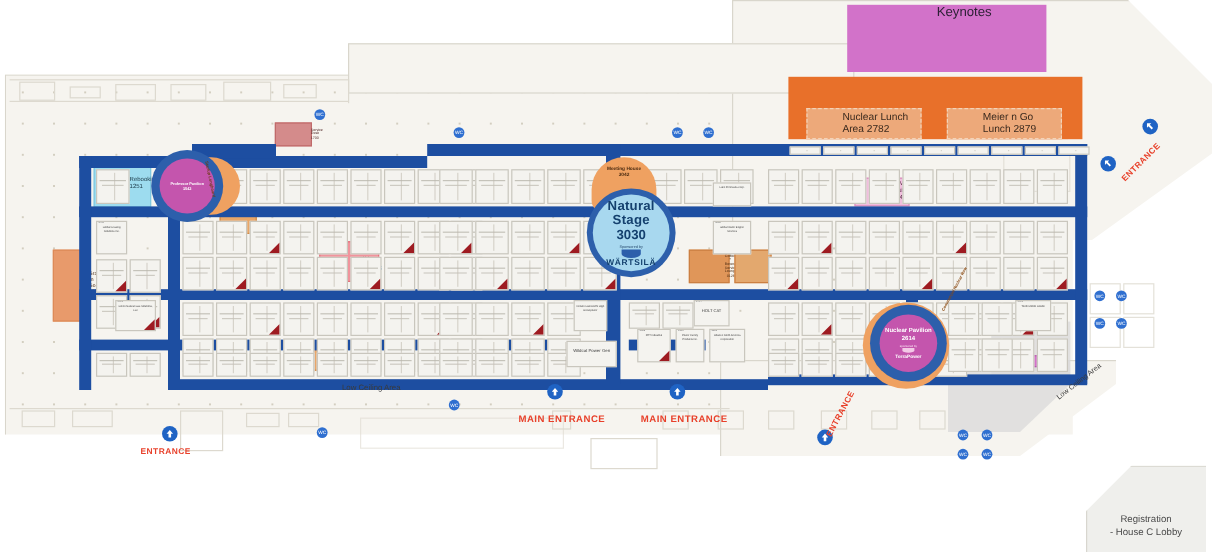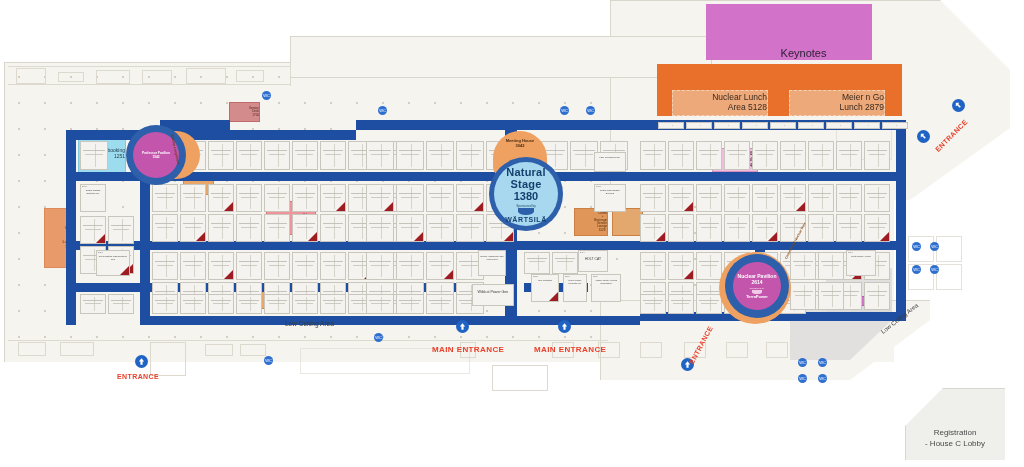--- a/index.html
+++ b/index.html
@@ -16,21 +16,21 @@
   
   .aisle{position:absolute;background:#1d4ea1;}
 
   
   .booth{position:absolute;background:#f4f3ef;border:1px solid #c9c6bd;box-sizing:border-box;overflow:hidden;}
   .booth .num{position:absolute;top:0px;left:1px;font-size:2.1px;color:#6b6b6b;line-height:3px;}
   .booth .nm{position:absolute;left:1px;right:1px;top:4px;font-size:2.2px;color:#3a3a3a;line-height:2.6px;text-align:center;}
   .booth.carpet:after{content:"";position:absolute;right:0;bottom:0;width:0;height:0;border-style:solid;border-width:0 0 9px 9px;border-color:transparent transparent #9e1b21 transparent;}
 
   
-  .feat{position:absolute;box-sizing:border-box;display:flex;align-items:flex-end;justify-content:center;text-align:center;line-height:1.15;padding-left:29px;}
+  .feat{position:absolute;box-sizing:border-box;display:flex;align-items:flex-start;justify-content:center;text-align:center;line-height:1.15;padding-left:29px;}
   .feat.keynote{background:#d272c9;color:#2e2036;font-size:11px;}
   .feat.lunchband{background:#e8702a;}
   .feat.lunchbox{background:#eda97a;border:1px dashed #f3d3b8;color:#3b2a1e;font-size:8.5px;}
   .feat.rebook{background:#9ddcef;color:#1d3b4a;font-size:5px;border:1px solid #7fc9e0;}
   .feat.grabgo-left{background:#e89a6b;color:#4a2b15;font-size:4.2px;border:1px solid #dd8a58;}
   .feat.om{background:#f0bedd;border:1px solid #d98fbd;color:#4a2438;font-size:5px;}
   .feat.coffee{background:#e09659;border:1px solid #cb7f42;color:#4a2a10;font-size:3px;}
   .feat.coffee2{background:#e3a86e;border:1px solid #cb7f42;}
   .feat.siemens{background:#f0949c;border:1px solid #e2727d;color:#3d1f26;font-size:3px;}
   .feat.svcdesk{background:#d48b8b;border:1px solid #c06a6a;color:#4a1f1f;font-size:3px;}
@@ -135,21 +135,21 @@
   <div class="arch" style="left:936px;top:264px;width:26px;height:26px;opacity:.8;"></div>
 
   <div class="feat keynote" style="left:706px;top:4px;width:166px;height:56px;">
     <span>Keynotes</span>
   </div>
 
   <div class="feat lunchband" style="left:657px;top:64px;width:245px;height:52px;"></div>
 
   <div class="feat lunchbox" style="left:672px;top:90px;width:96px;height:26px;flex-direction:column;">
     <span>Nuclear Lunch</span>
-    <span>Area 5128</span>
+    <span>Area 2782</span>
   </div>
 
   <div class="feat lunchbox" style="left:789px;top:90px;width:96px;height:26px;flex-direction:column;">
     <span>Meier n Go</span>
     <span>Lunch 2879</span>
   </div>
 
   <div class="feat grabgo-left" style="left:44px;top:208px;width:26px;height:60px;flex-direction:column;">
     <span>Grab</span>
     <span>n Go</span>
@@ -1051,21 +1051,21 @@
     <div class="ringorange" style="left:0;top:0;width:54px;height:46px;border-radius:27px 27px 10px 10px;display:flex;flex-direction:column;align-items:center;justify-content:flex-start;padding-top:7px;box-sizing:border-box;">
       <span class="mh">Meeting House</span>
       <span class="mh">3042</span>
     </div>
   </div>
 
   <div class="ringwrap" style="left:489px;top:157px;width:74px;height:74px;">
     <div class="ring" style="left:0;top:0;width:74px;height:74px;"></div>
     <div class="core sky" style="left:5px;top:5px;width:64px;height:64px;">
       <span class="cs-title">Natural Stage</span>
-      <span class="cs-num">1380</span>
+      <span class="cs-num">3030</span>
       <span class="cs-spon">Sponsored by</span>
       <span class="wart-swoosh"></span>
       <span class="cs-brand">WÄRTSILÄ</span>
     </div>
   </div>
 
   <div class="ringwrap" style="left:719px;top:252px;width:72px;height:72px;">
     <div class="ringorange" style="left:0;top:0;width:72px;height:72px;"></div>
     <div class="ring" style="left:6px;top:2px;width:64px;height:64px;"></div>
     <div class="core magenta" style="left:14px;top:10px;width:48px;height:48px;">

